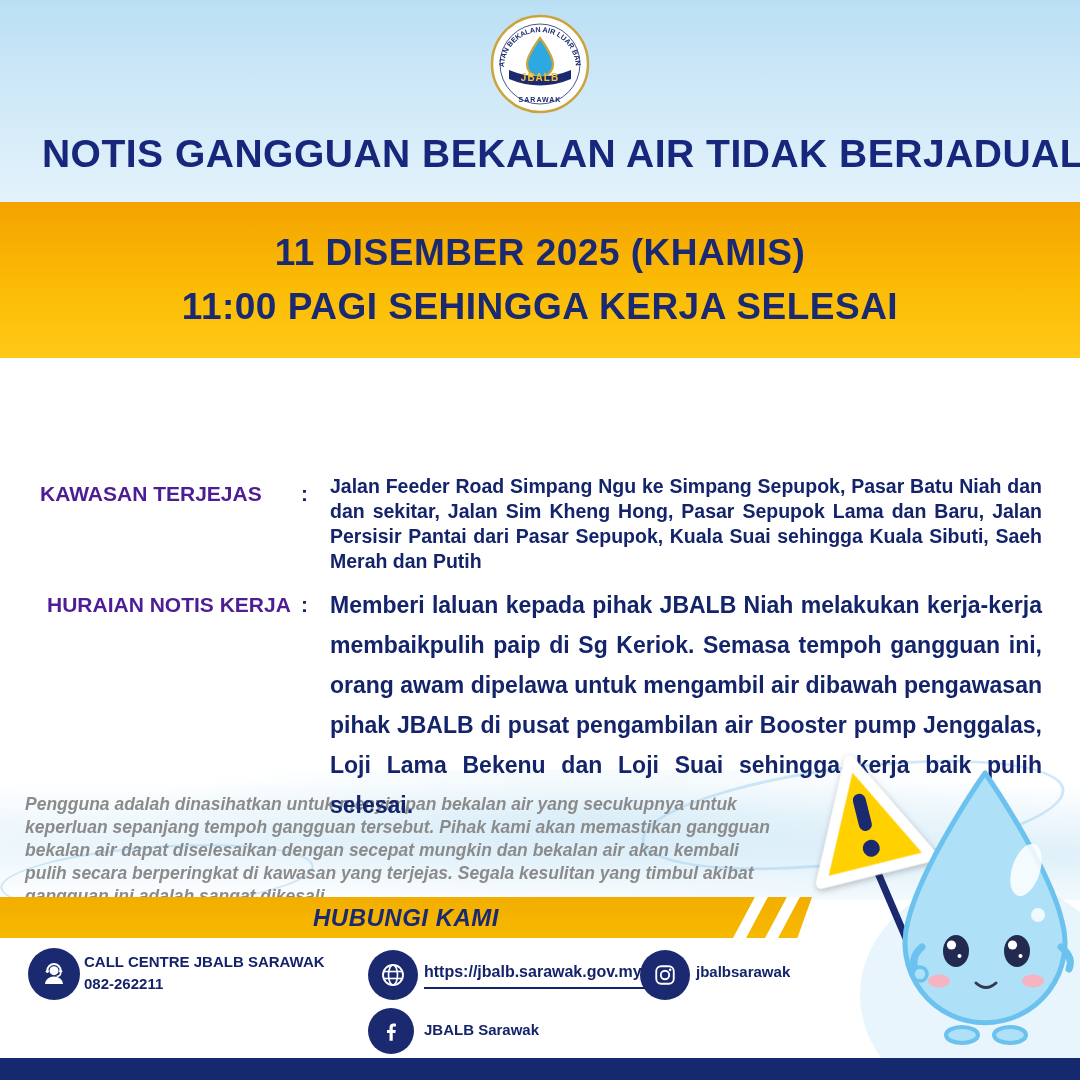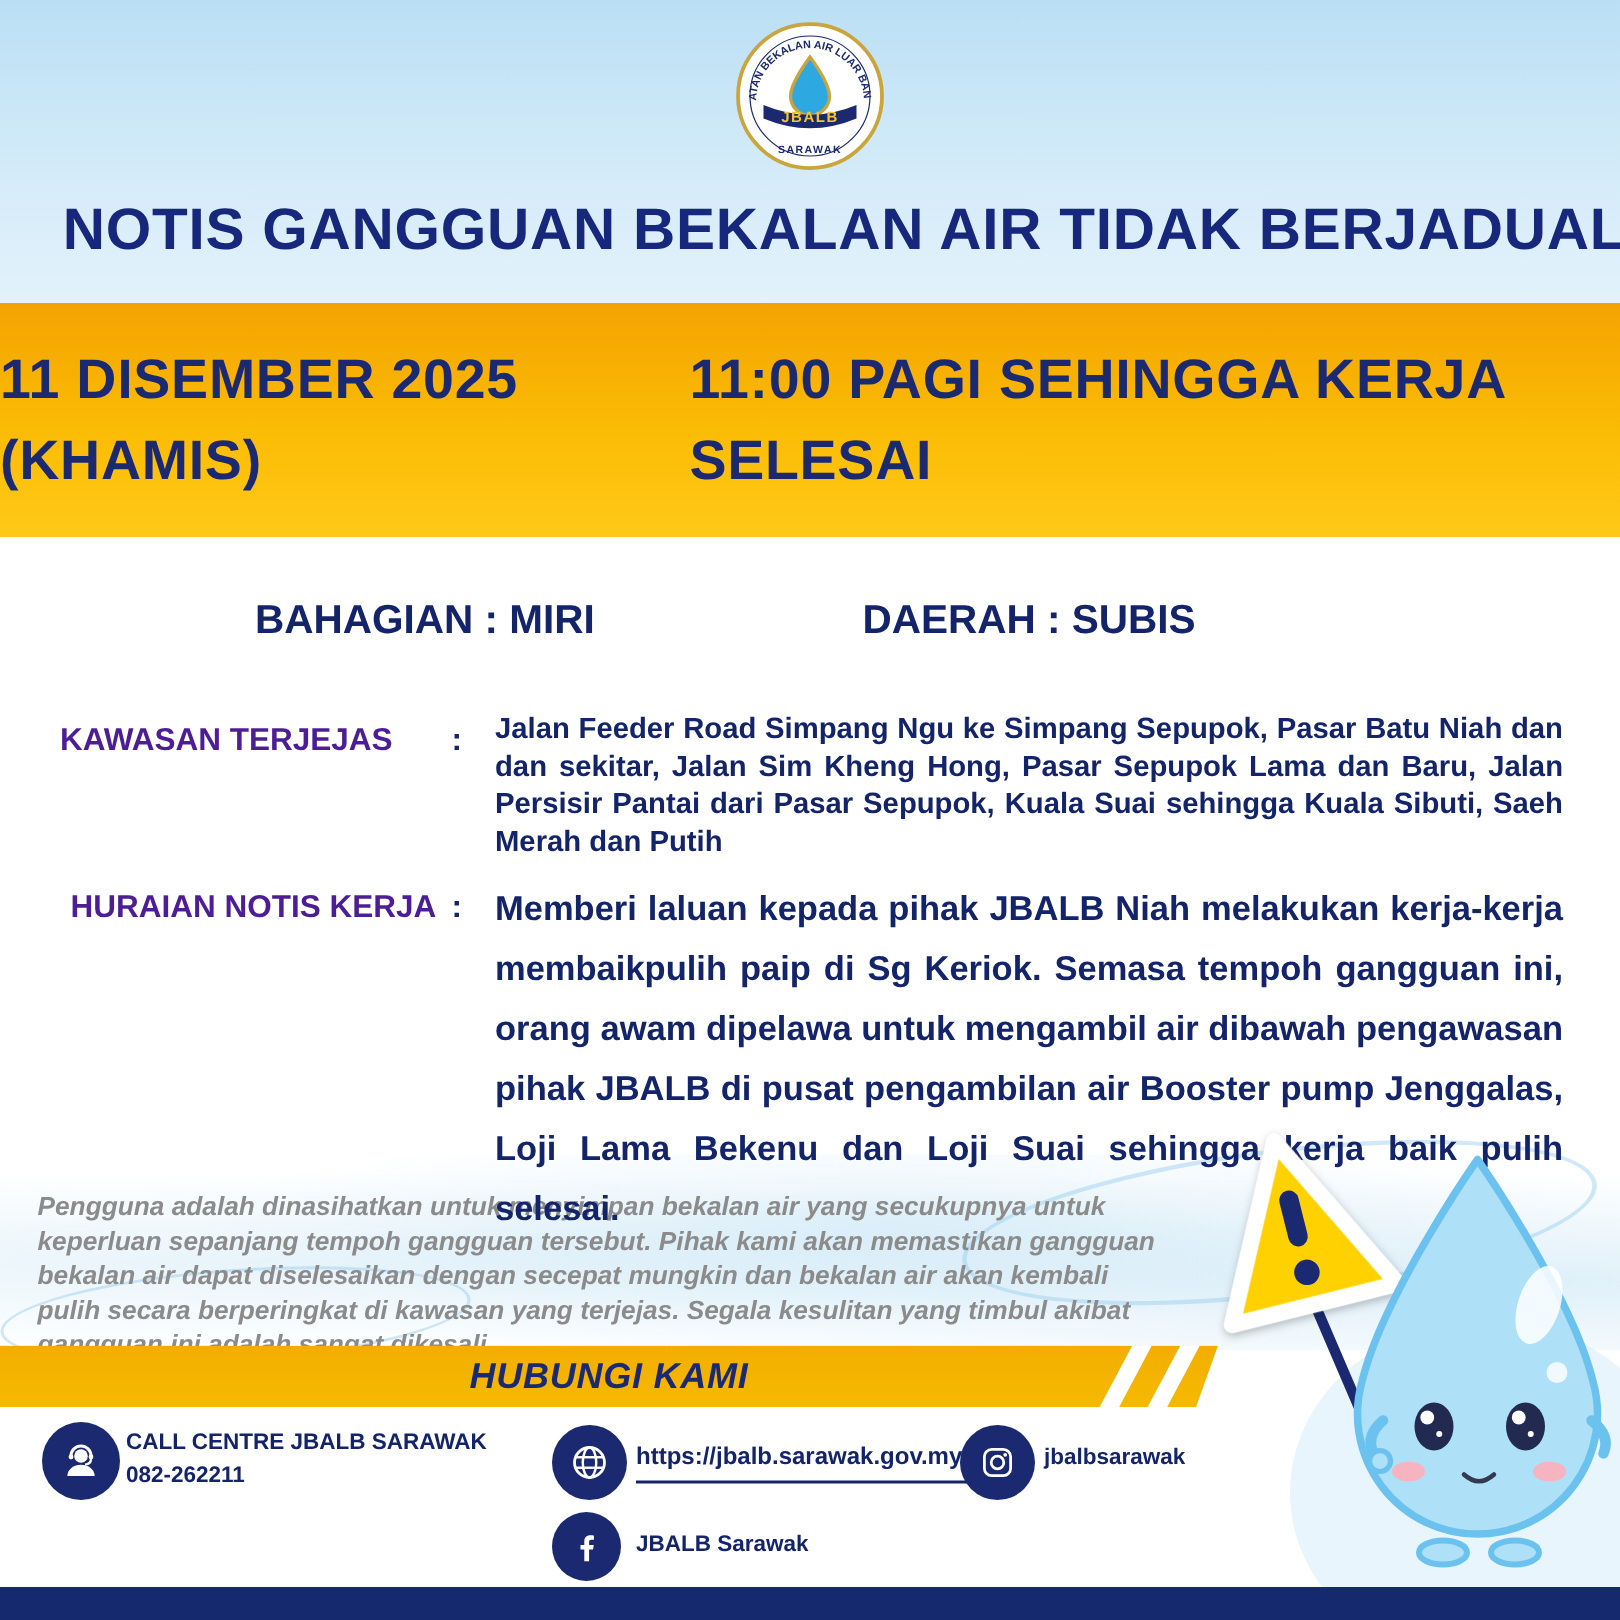--- a/index.html
+++ b/index.html
@@ -12,21 +12,21 @@
   
   .sky{left:0;top:0;width:1080px;height:202px;
     background:linear-gradient(180deg,#badff4 0%,#cfe9f8 45%,#e3f2fb 100%);z-index:1;}
   .logo-wrap{left:490px;top:14px;width:100px;height:100px;z-index:3;}
   .main-title{left:0;top:132px;width:1080px;text-align:center;z-index:3;
     color:#17277c;font-size:39px;font-weight:bold;letter-spacing:.5px;margin-left:23px;}
 
   
   .date-banner{left:0;top:202px;width:1080px;height:156px;z-index:2;
     background:linear-gradient(180deg,#f4a300 0%,#fbbc05 55%,#ffc918 100%);
-    display:flex;flex-direction:row;justify-content:center;align-items:center;}
+    display:flex;flex-direction:column;justify-content:center;align-items:center;}
   .date-line{color:#1b2a70;font-size:37px;font-weight:bold;line-height:54px;letter-spacing:.5px;}
 
   
   .region-row{left:0;top:398px;width:1080px;height:40px;z-index:3;}
   .bahagian{position:absolute;left:170px;top:0;color:#14246b;font-size:27px;font-weight:bold;}
   .daerah{position:absolute;left:575px;top:0;color:#14246b;font-size:27px;font-weight:bold;}
 
   .row-label{color:#4c1d95;font-size:21px;font-weight:bold;z-index:3;}
   .row-colon{color:#14246b;font-size:21px;font-weight:bold;z-index:3;}
   .kawasan-text{left:330px;top:474px;width:712px;z-index:3;color:#14246b;
@@ -89,24 +89,20 @@
     </svg>
   </div>
 
   <div class="abs main-title">NOTIS GANGGUAN BEKALAN AIR TIDAK BERJADUAL</div>
 
   <div class="abs date-banner">
     <div class="date-line">11 DISEMBER 2025 (KHAMIS)</div>
     <div class="date-line">11:00 PAGI SEHINGGA KERJA SELESAI</div>
   </div>
 
-  <div class="abs region-row">
-    <div class="bahagian">BAHAGIAN : MIRI</div>
-    <div class="daerah">DAERAH : SUBIS</div>
-  </div>
 
   <div class="abs row-label" style="left:40px;top:482px;">KAWASAN TERJEJAS</div>
   <div class="abs row-colon" style="left:301px;top:482px;">:</div>
   <div class="abs row-label" style="left:47px;top:593px;">HURAIAN NOTIS KERJA</div>
 
   <div class="abs kawasan-text">Jalan Feeder Road Simpang Ngu ke Simpang Sepupok, Pasar Batu Niah dan dan sekitar, Jalan Sim Kheng Hong, Pasar Sepupok Lama dan Baru, Jalan Persisir Pantai dari Pasar Sepupok, Kuala Suai sehingga Kuala Sibuti, Saeh Merah dan Putih</div>
   <div class="abs row-colon" style="left:301px;top:593px;">:</div>
   <div class="abs huraian-text">Memberi laluan kepada pihak JBALB Niah melakukan kerja-kerja membaikpulih paip di Sg Keriok. Semasa tempoh gangguan ini, orang awam dipelawa untuk mengambil air dibawah pengawasan pihak JBALB di pusat pengambilan air Booster pump Jenggalas, Loji Lama Bekenu dan Loji Suai sehingga kerja baik pulih selesai.</div>
 
   <div class="abs water-band"></div>

